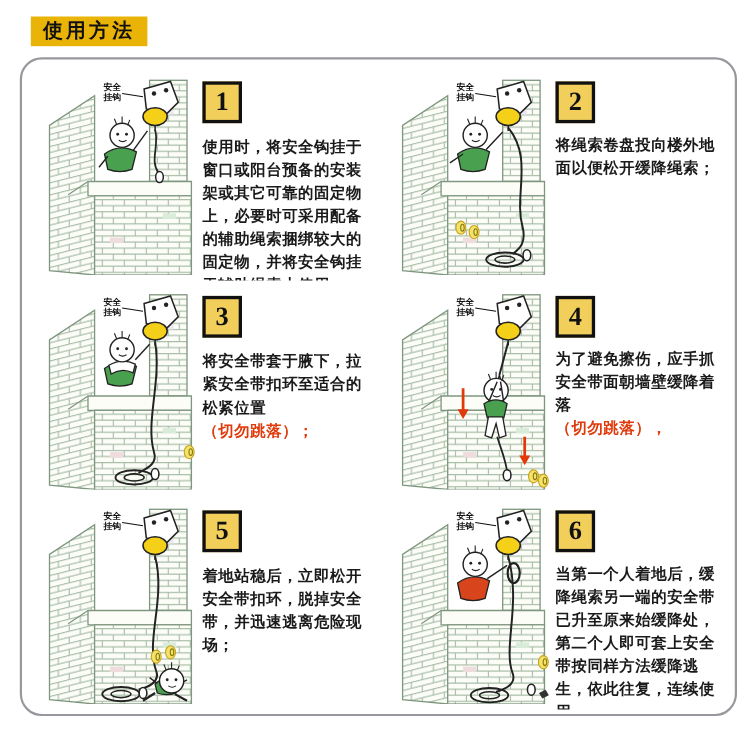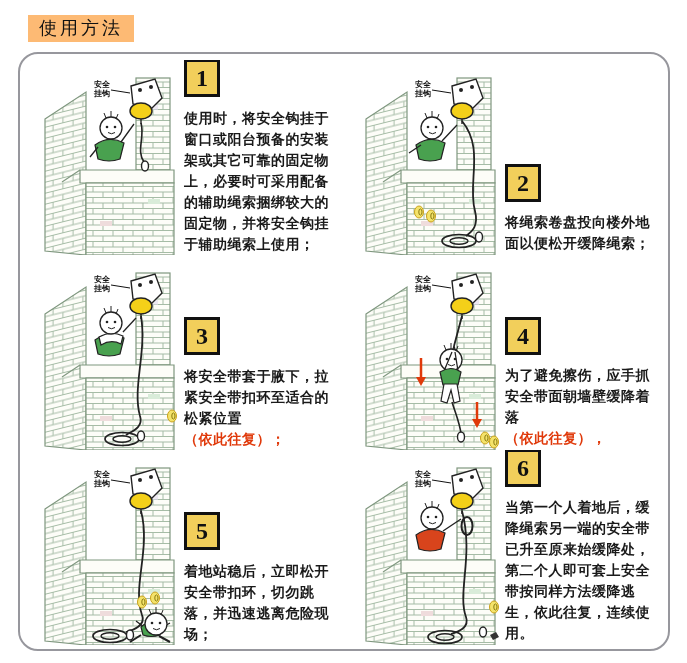--- a/index.html
+++ b/index.html
@@ -1,31 +1,31 @@
 <!DOCTYPE html>
 <html><head>
 <meta charset="utf-8">
 <style>
   html,body{margin:0;padding:0;}
   body{
     width:687px;height:663px;position:relative;background:#ffffff;
     font-family:"Liberation Sans",sans-serif;overflow:hidden;
   }
   .badge{
-    position:absolute;left:28px;top:15px;background:#fdba74;color:#111;
-    font-size:18px;font-weight:normal;letter-spacing:3px;padding:4px 11px 5px 11px;
+    position:absolute;left:28px;top:15px;background:#eab308;color:#111;
+    font-size:18px;font-weight:bold;letter-spacing:3px;padding:4px 11px 5px 11px;
     line-height:1;
   }
   .board{
     position:absolute;left:18px;top:52px;width:652px;height:599px;
     border:2px solid #97979d;border-radius:20px;box-sizing:border-box;
     display:grid;grid-template-columns:1fr 1fr;grid-template-rows:repeat(3,1fr);
     padding:6px 4px 4px 8px;column-gap:6px;background:#fff;
   }
-  .panel{display:flex;gap:6px;overflow:hidden;align-items:flex-end;}
+  .panel{display:flex;gap:6px;overflow:hidden;}
   .illus{width:150px;height:190px;flex:none;}
   .content{flex:1;padding-top:14px;padding-right:4px;}
   .numbox{
     width:30px;height:32px;background:#f2cf5b;border:3px solid #111;
     display:flex;align-items:center;justify-content:center;
     font-family:"Liberation Serif",serif;font-size:24px;font-weight:bold;color:#111;
     margin-bottom:11px;
   }
   .ptext{
     font-size:14px;font-weight:bold;color:#1a1a1a;line-height:21px;
@@ -139,21 +139,21 @@
       <path d="M67 80 q14 -10 29 -2 l-4 16 q-11 4 -22 0 Z" fill="#49a14f" stroke="#222" stroke-width="1.2"></path>
       <path d="M71 77 q12 -7 24 -1 l-2 8 q-10 -5 -20 1 Z" fill="#fff" stroke="#222" stroke-width="1.2"></path>
       <path d="M95 72 L108 58" stroke="#222" stroke-width="1.3"></path>
       <use href="#figHead"></use>
       <path d="M83 25 L102 28" stroke="#111" stroke-width="1"></path>
       <text x="66" y="22" class="hlbl">安全</text>
       <text x="66" y="31" class="hlbl">挂钩</text>
     </svg>
     <div class="content">
       <div class="numbox">3</div>
-      <div class="ptext"><span>将安全带套于腋下，拉紧安全带扣环至适合的松紧位置</span><span class="warn">（依此往复）；</span><span></span></div>
+      <div class="ptext"><span>将安全带套于腋下，拉紧安全带扣环至适合的松紧位置</span><span class="warn">（切勿跳落）；</span><span></span></div>
     </div>
   </div>
 
   <div class="panel col2">
     <svg class="illus" viewBox="0 0 150 190">
       <use href="#wallbase"></use>
       <path d="M113 56 L105 86" fill="none" stroke="#222" stroke-width="1.8"></path>
       <path d="M105 86 L102 96 M105 86 L108 96" stroke="#222" stroke-width="1.3"></path>
       <use href="#figHead" transform="translate(19,37)"></use>
       <path d="M95 111 L103 92 M109 111 L106 92" stroke="#222" stroke-width="1.3"></path>
@@ -166,21 +166,21 @@
       <path d="M128 142 L128 160" stroke="#e0390a" stroke-width="2.5"></path>
       <path d="M128 168 l-5 -9 h10 Z" fill="#e0390a"></path>
       <use href="#ymark" transform="translate(136,178)"></use>
       <use href="#ymark" transform="translate(145,182)"></use>
       <path d="M83 25 L102 28" stroke="#111" stroke-width="1"></path>
       <text x="66" y="22" class="hlbl">安全</text>
       <text x="66" y="31" class="hlbl">挂钩</text>
     </svg>
     <div class="content">
       <div class="numbox">4</div>
-      <div class="ptext"><span>为了避免擦伤，应手抓安全带面朝墙壁缓降着落</span><span class="warn">（依此往复），</span></div>
+      <div class="ptext"><span>为了避免擦伤，应手抓安全带面朝墙壁缓降着落</span><span class="warn">（切勿跳落），</span></div>
     </div>
   </div>
 
   <div class="panel">
     <svg class="illus" viewBox="0 0 150 190">
       <use href="#wallbase"></use>
       <path d="M113 56 C123 94 104 132 114 160 C118 170 106 175 98 177" fill="none" stroke="#222" stroke-width="1.8"></path>
       <use href="#coil" transform="translate(82,181)"></use>
       <use href="#carab" transform="translate(102,180)"></use>
       <use href="#ymark" transform="translate(114,147)"></use>
@@ -189,21 +189,21 @@
       <path d="M113 172 q9 -9 22 -3 l-3 11 q-9 3 -17 0 Z" fill="#49a14f" stroke="#222" stroke-width="1.2"></path>
       <path d="M113 180 L102 187 M131 181 L142 187" stroke="#222" stroke-width="2"></path>
       <use href="#figHead" transform="translate(45,106)"></use>
       <path d="M100 190 h8 M112 192 h8" stroke="#999" stroke-width="1.2"></path>
       <path d="M83 25 L102 28" stroke="#111" stroke-width="1"></path>
       <text x="66" y="22" class="hlbl">安全</text>
       <text x="66" y="31" class="hlbl">挂钩</text>
     </svg>
     <div class="content">
       <div class="numbox">5</div>
-      <div class="ptext"><span>着地站稳后，立即松开安全带扣环，切勿跳落，并迅速逃离危险现场；</span><span class="warn"></span><span></span></div>
+      <div class="ptext"><span>着地站稳后，立即松开安全带扣环，脱掉安全带，并迅速逃离危险现场；</span><span class="warn"></span><span></span></div>
     </div>
   </div>
 
   <div class="panel col2">
     <svg class="illus" viewBox="0 0 150 190">
       <use href="#wallbase"></use>
       <path d="M113 56 C125 100 108 138 117 162 C121 173 108 177 102 179" fill="none" stroke="#222" stroke-width="1.8"></path>
       <use href="#coil" transform="translate(96,182)"></use>
       <ellipse cx="118" cy="71" rx="5.5" ry="9" fill="none" stroke="#222" stroke-width="2"></ellipse>
       <path d="M67 80 q14 -10 29 -2 l-4 16 q-11 4 -22 0 Z" fill="#d8441c" stroke="#222" stroke-width="1.2"></path>

